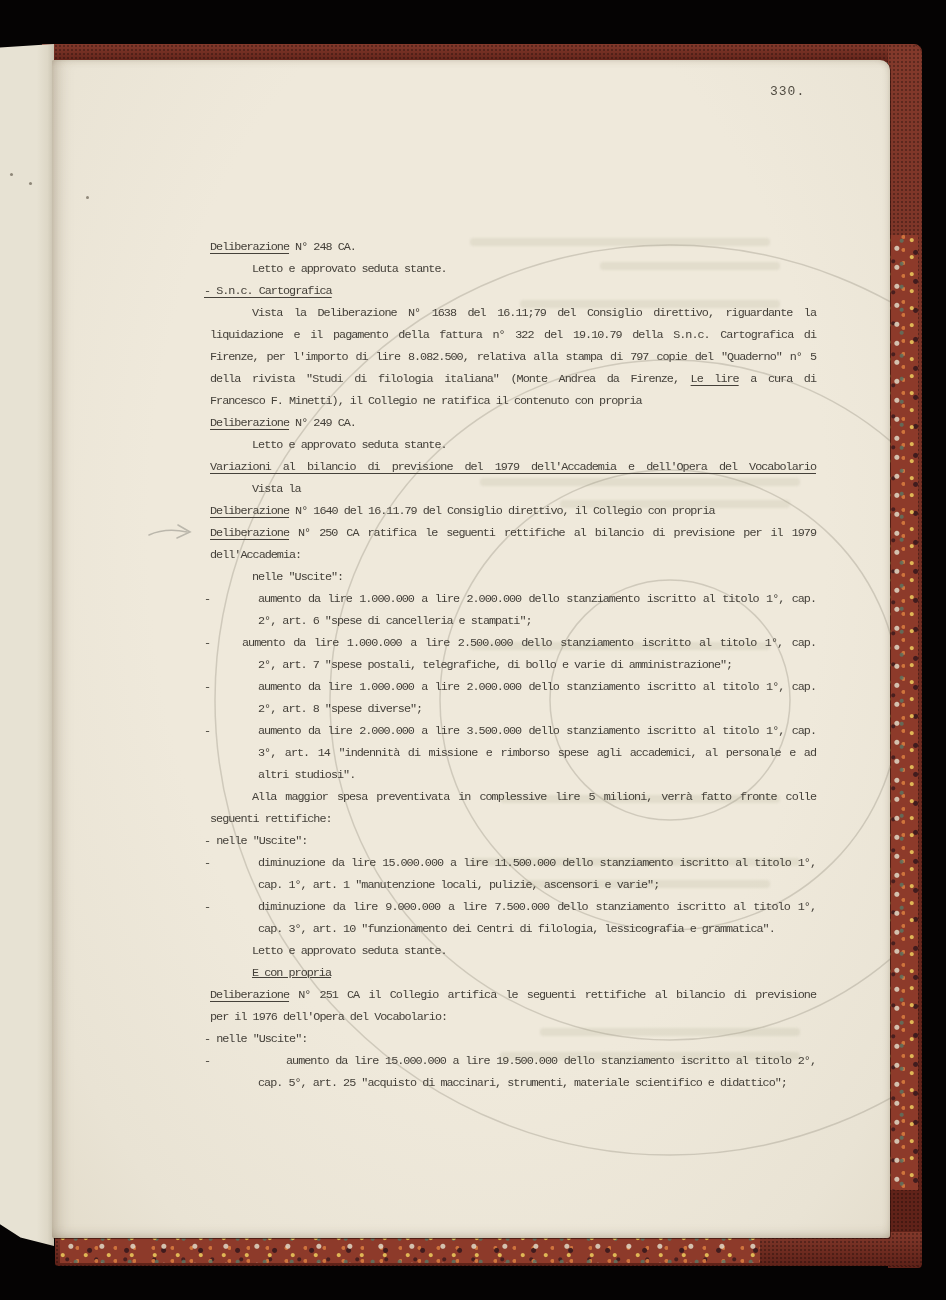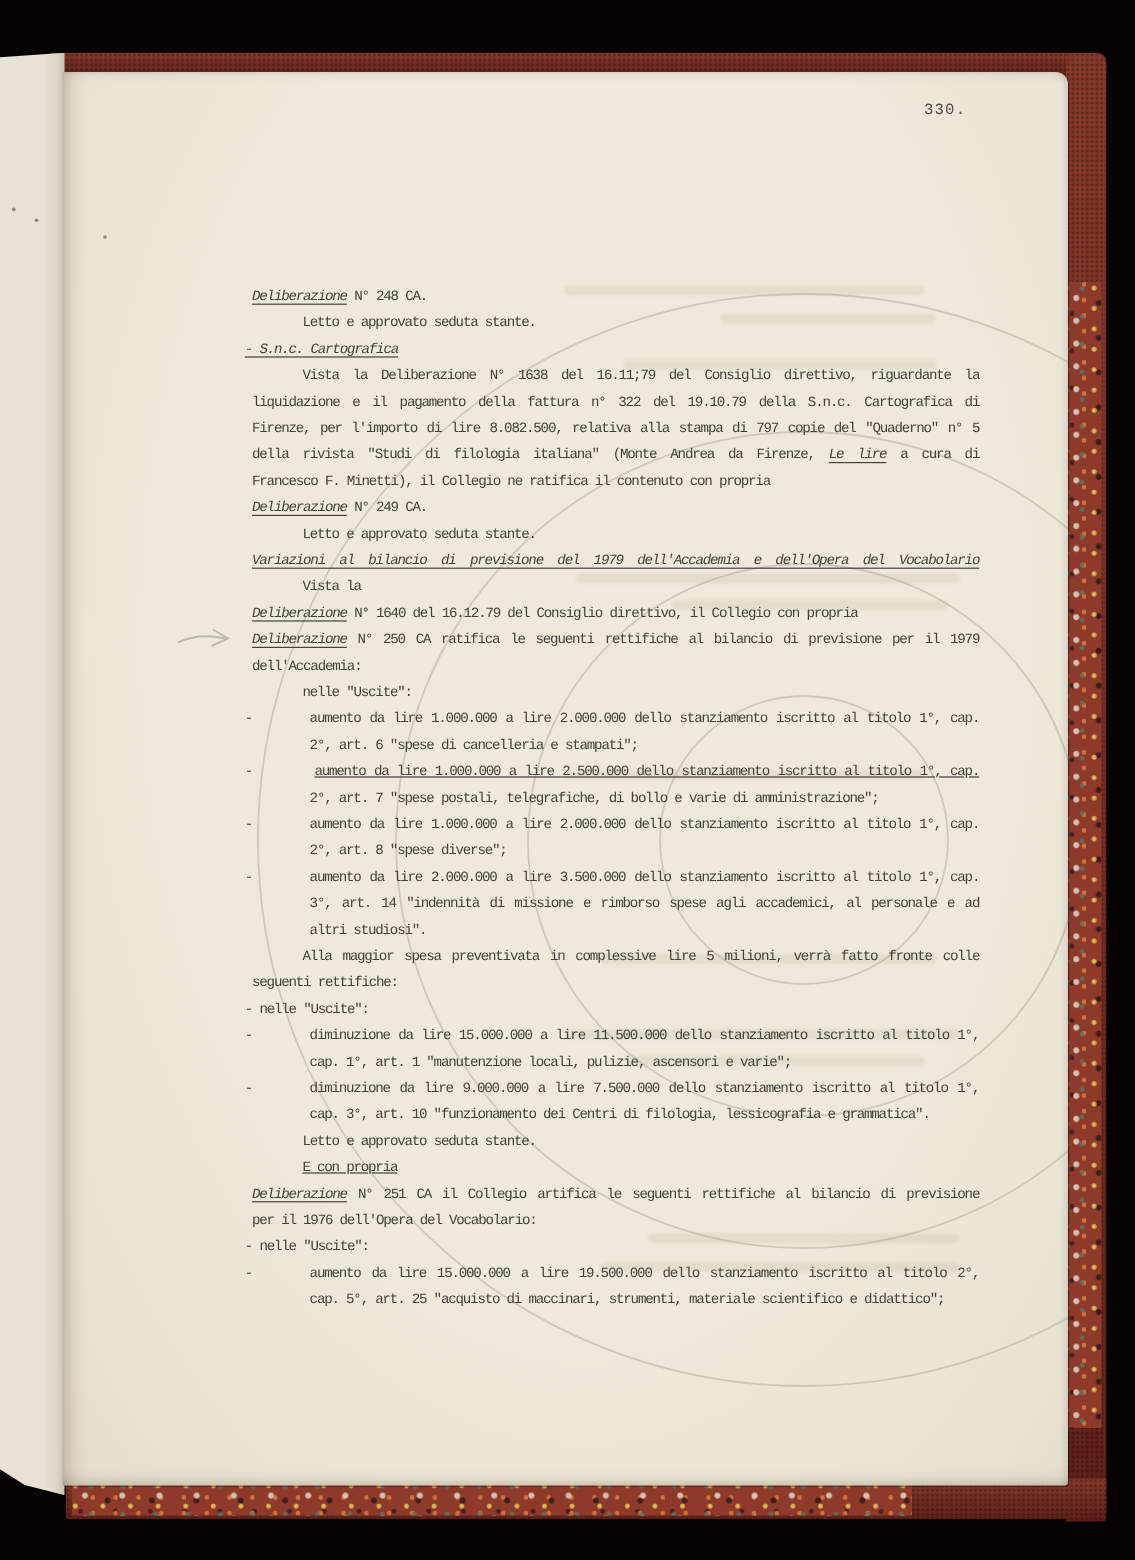--- a/index.html
+++ b/index.html
@@ -52,21 +52,21 @@
   
   .ghost{position:absolute;height:8px;border-radius:4px;background:rgba(150,148,110,.14);filter:blur(1.2px);}
   .speck{position:absolute;width:3px;height:3px;border-radius:50%;background:rgba(70,60,45,.55);}
 
   
   #text-block{position:absolute;left:158px;top:176px;width:606px;color:#45413a;
     font-size:11.8px;letter-spacing:-1px;line-height:22px;}
   .line{position:relative;height:22px;white-space:pre;}
   .line.j{white-space:normal;text-align:justify;text-align-last:justify;}
   .dash{position:absolute;left:-6px;top:0;}
-  .u{text-decoration:underline;text-underline-offset:3px;text-decoration-thickness:1px;font-style:italic;}
+  .u{text-decoration:underline;text-underline-offset:3px;text-decoration-thickness:1px;}
 
   
   #margin-arrow{position:absolute;left:94px;top:460px;opacity:.85;}
 </style>
 </head>
 <body>
 
 <div id="photo">
 
   <div id="cover-top" class="leather"></div>
@@ -122,43 +122,43 @@
         <div class="line"><span style="margin-left: -6px;"><span class="u">- S.n.c. Cartografica</span></span></div>
         <div class="line j"><span style="margin-left: 42px;"><span>Vista la Deliberazione N° 1638 del 16.11;79 del Consiglio direttivo, riguardante la</span></span></div>
         <div class="line j"><span style="margin-left: 0px;"><span>liquidazione e il pagamento della fattura n° 322 del 19.10.79 della S.n.c. Cartografica di</span></span></div>
         <div class="line j"><span style="margin-left: 0px;"><span>Firenze, per l'importo di lire 8.082.500, relativa alla stampa di 797 copie del "Quaderno" n° 5</span></span></div>
         <div class="line j"><span style="margin-left: 0px;"><span>della rivista "Studi di filologia italiana" (Monte Andrea da Firenze, </span><span class="u">Le lire</span><span> a cura di</span></span></div>
         <div class="line"><span style="margin-left: 0px;"><span>Francesco F. Minetti), il Collegio ne ratifica il contenuto con propria</span></span></div>
         <div class="line"><span style="margin-left: 0px;"><span class="u">Deliberazione</span><span> N° 249 CA.</span></span></div>
         <div class="line"><span style="margin-left: 42px;"><span>Letto e approvato seduta stante.</span></span></div>
         <div class="line j"><span style="margin-left: 0px;"><span class="u">Variazioni al bilancio di previsione del 1979 dell'Accademia e dell'Opera del Vocabolario</span></span></div>
         <div class="line"><span style="margin-left: 42px;"><span>Vista la</span></span></div>
-        <div class="line"><span style="margin-left: 0px;"><span class="u">Deliberazione</span><span> N° 1640 del 16.12.79 del Consiglio direttivo, il Collegio con propria</span></span></div>
+        <div class="line"><span style="margin-left: 0px;"><span class="u">Deliberazione</span><span> N° 1640 del 16.11.79 del Consiglio direttivo, il Collegio con propria</span></span></div>
         <div class="line j"><span style="margin-left: 0px;"><span class="u">Deliberazione</span><span> N° 250 CA ratifica le seguenti rettifiche al bilancio di previsione per il 1979</span></span></div>
         <div class="line"><span style="margin-left: 0px;"><span>dell'Accademia:</span></span></div>
         <div class="line"><span style="margin-left: 42px;"><span>nelle "Uscite":</span></span></div>
         <div class="line j"><span class="dash">-</span><span style="margin-left: 48px;"><span>aumento da lire 1.000.000 a lire 2.000.000 dello stanziamento iscritto al titolo 1°, cap.</span></span></div>
         <div class="line"><span style="margin-left: 48px;"><span>2°, art. 6 "spese di cancelleria e stampati";</span></span></div>
-        <div class="line j"><span class="dash">-</span><span style="margin-left: 52px; text-decoration: underline;"><span>aumento da lire 1.000.000 a lire 2.500.000 dello stanziamento iscritto al titolo 1°, cap.</span></span></div>
+        <div class="line j"><span class="dash">-</span><span style="margin-left: 32px;"><span>aumento da lire 1.000.000 a lire 2.500.000 dello stanziamento iscritto al titolo 1°, cap.</span></span></div>
         <div class="line"><span style="margin-left: 48px;"><span>2°, art. 7 "spese postali, telegrafiche, di bollo e varie di amministrazione";</span></span></div>
         <div class="line j"><span class="dash">-</span><span style="margin-left: 48px;"><span>aumento da lire 1.000.000 a lire 2.000.000 dello stanziamento iscritto al titolo 1°, cap.</span></span></div>
         <div class="line"><span style="margin-left: 48px;"><span>2°, art. 8 "spese diverse";</span></span></div>
         <div class="line j"><span class="dash">-</span><span style="margin-left: 48px;"><span>aumento da lire 2.000.000 a lire 3.500.000 dello stanziamento iscritto al titolo 1°, cap.</span></span></div>
         <div class="line j"><span style="margin-left: 48px;"><span>3°, art. 14 "indennità di missione e rimborso spese agli accademici, al personale e ad</span></span></div>
         <div class="line"><span style="margin-left: 48px;"><span>altri studiosi".</span></span></div>
         <div class="line j"><span style="margin-left: 42px;"><span>Alla maggior spesa preventivata in complessive lire 5 milioni, verrà fatto fronte colle</span></span></div>
         <div class="line"><span style="margin-left: 0px;"><span>seguenti rettifiche:</span></span></div>
         <div class="line"><span style="margin-left: -6px;"><span>- nelle "Uscite":</span></span></div>
         <div class="line j"><span class="dash">-</span><span style="margin-left: 48px;"><span>diminuzione da lire 15.000.000 a lire 11.500.000 dello stanziamento iscritto al titolo 1°,</span></span></div>
         <div class="line"><span style="margin-left: 48px;"><span>cap. 1°, art. 1 "manutenzione locali, pulizie, ascensori e varie";</span></span></div>
         <div class="line j"><span class="dash">-</span><span style="margin-left: 48px;"><span>diminuzione da lire 9.000.000 a lire 7.500.000 dello stanziamento iscritto al titolo 1°,</span></span></div>
         <div class="line"><span style="margin-left: 48px;"><span>cap. 3°, art. 10 "funzionamento dei Centri di filologia, lessicografia e grammatica".</span></span></div>
         <div class="line"><span style="margin-left: 42px;"><span>Letto e approvato seduta stante.</span></span></div>
         <div class="line"><span style="margin-left: 42px; text-decoration: underline;"><span>E con propria</span></span></div>
         <div class="line j"><span style="margin-left: 0px;"><span class="u">Deliberazione</span><span> N° 251 CA il Collegio artifica le seguenti rettifiche al bilancio di previsione</span></span></div>
         <div class="line"><span style="margin-left: 0px;"><span>per il 1976 dell'Opera del Vocabolario:</span></span></div>
         <div class="line"><span style="margin-left: -6px;"><span>- nelle "Uscite":</span></span></div>
-        <div class="line j"><span class="dash">-</span><span style="margin-left: 48px;"><span>aumento da lire 15.000.000 a lire 19.500.000 dello stanziamento iscritto al titolo 2°,</span></span></div>
+        <div class="line j"><span class="dash">-</span><span style="margin-left: 76px;"><span>aumento da lire 15.000.000 a lire 19.500.000 dello stanziamento iscritto al titolo 2°,</span></span></div>
         <div class="line"><span style="margin-left: 48px;"><span>cap. 5°, art. 25 "acquisto di maccinari, strumenti, materiale scientifico e didattico";</span></span></div>
       </div>
   </div>
 
 </div>
 
 </body></html>

